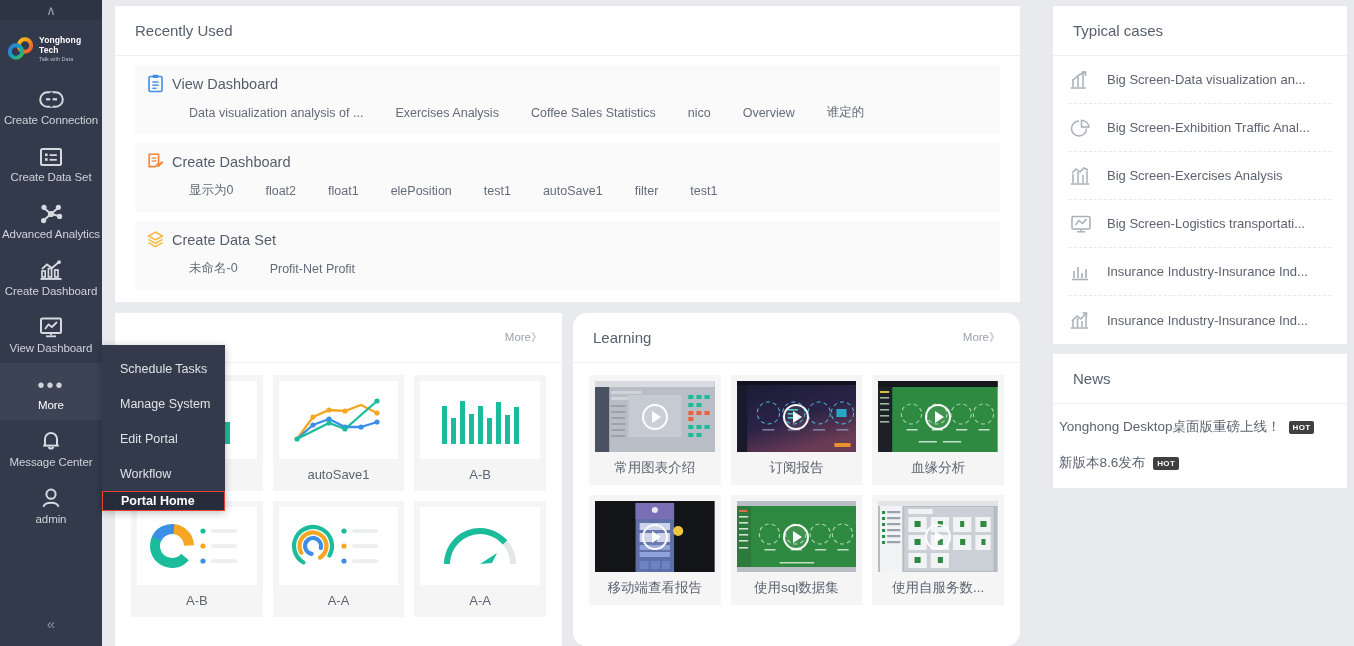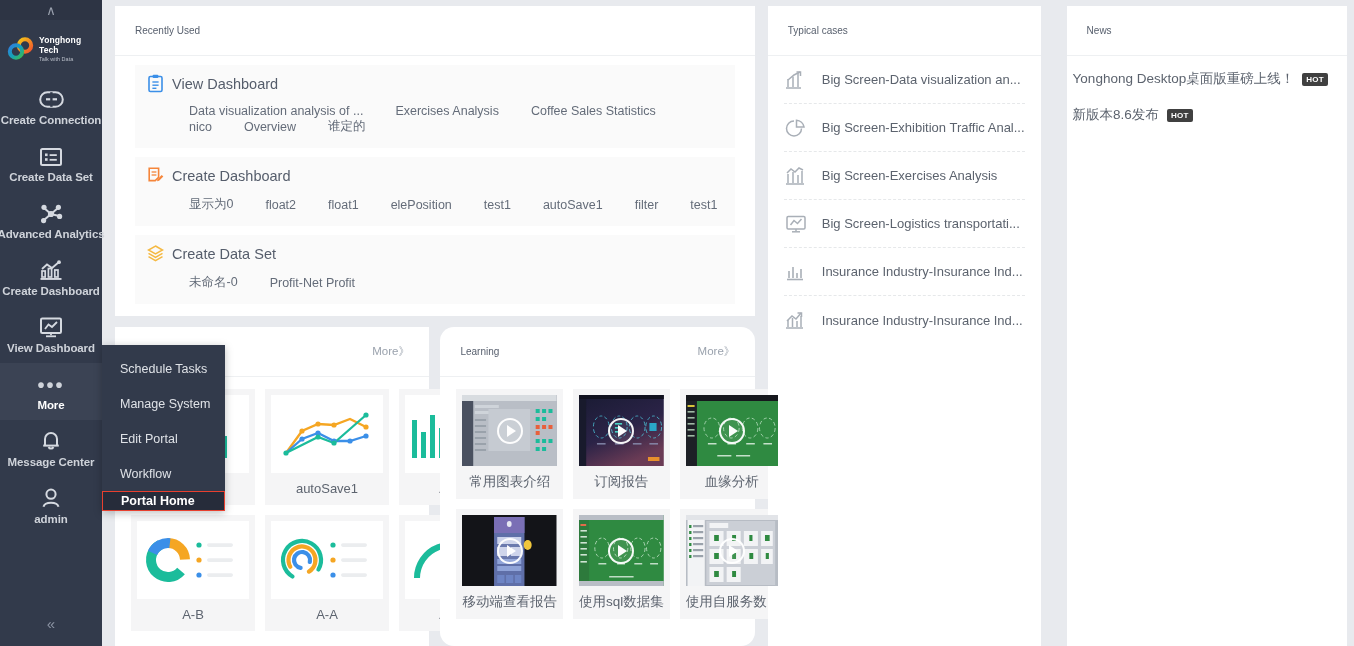--- a/index.html
+++ b/index.html
@@ -33,21 +33,20 @@
   .logo-text { margin-left: 1px; }
   .logo-text .l1 { color: #fff; font-size: 8.5px; font-weight: bold; letter-spacing: .1px; display:block; line-height: 10px;}
   .logo-text .l2 { color: #b9bec8; font-size: 5.5px; display:block; line-height: 8px; }
 
   .sb-item {
     height: 57px;
     display: flex; flex-direction: column;
     align-items: center; justify-content: center;
     cursor: pointer;
     position: relative;
-    font-weight: bold;
   }
   .sb-item .ico { height: 25px; display:flex; align-items:center; justify-content:center; }
   .sb-item .lbl {
     color: #cfd3da; font-size: 11.5px; margin-top: 2px; white-space: nowrap;
     letter-spacing: -0.1px;
   }
   .sb-item.active { background: #3b4354; }
   .sb-item.active .lbl { color: #ffffff; }
   .sb-dots { color:#cfd3da; font-size: 20px; letter-spacing: 2px; line-height: 10px; }
   .sb-spacer { flex: 1 1 auto; }
@@ -82,28 +81,28 @@
   
   .main {
     flex: 1 1 auto; height: 646px;
     background: #e8eaee;
     display: flex;
     padding: 6px 7px 0 13px;
     gap: 13px;
     overflow: hidden;
   }
   .col-left { flex: 1 1 auto; display:flex; flex-direction: column; gap: 11px; min-width:0;}
-  .col-right { flex: 0 0 294px; display:flex; flex-direction:row; gap: 26px; }
+  .col-right { flex: 0 0 294px; display:flex; flex-direction:column; gap: 10px; margin-left: 20px; }
 
   .card { background: #ffffff; }
   .card-head {
     height: 50px; display:flex; align-items:center; justify-content: space-between;
     padding: 0 20px; border-bottom: 1px solid #eef0f2;
   }
-  .card-title { font-size: 10px; color: #58606e; font-weight: normal; }
+  .card-title { font-size: 15px; color: #58606e; font-weight: normal; }
   .more-link { font-size: 11.5px; color: #9aa2ad; cursor: pointer; white-space: nowrap; }
   .more-link .chev { font-size: 11px; }
 
   
   .recent { padding: 9px 20px 12px 20px; }
   .rec-group {
     background: #fafafa; margin-bottom: 9px; padding: 9px 12px 9px 12px;
   }
   .rec-group:last-child { margin-bottom: 0; }
   .rec-head { display:flex; align-items:center; gap: 8px; }

